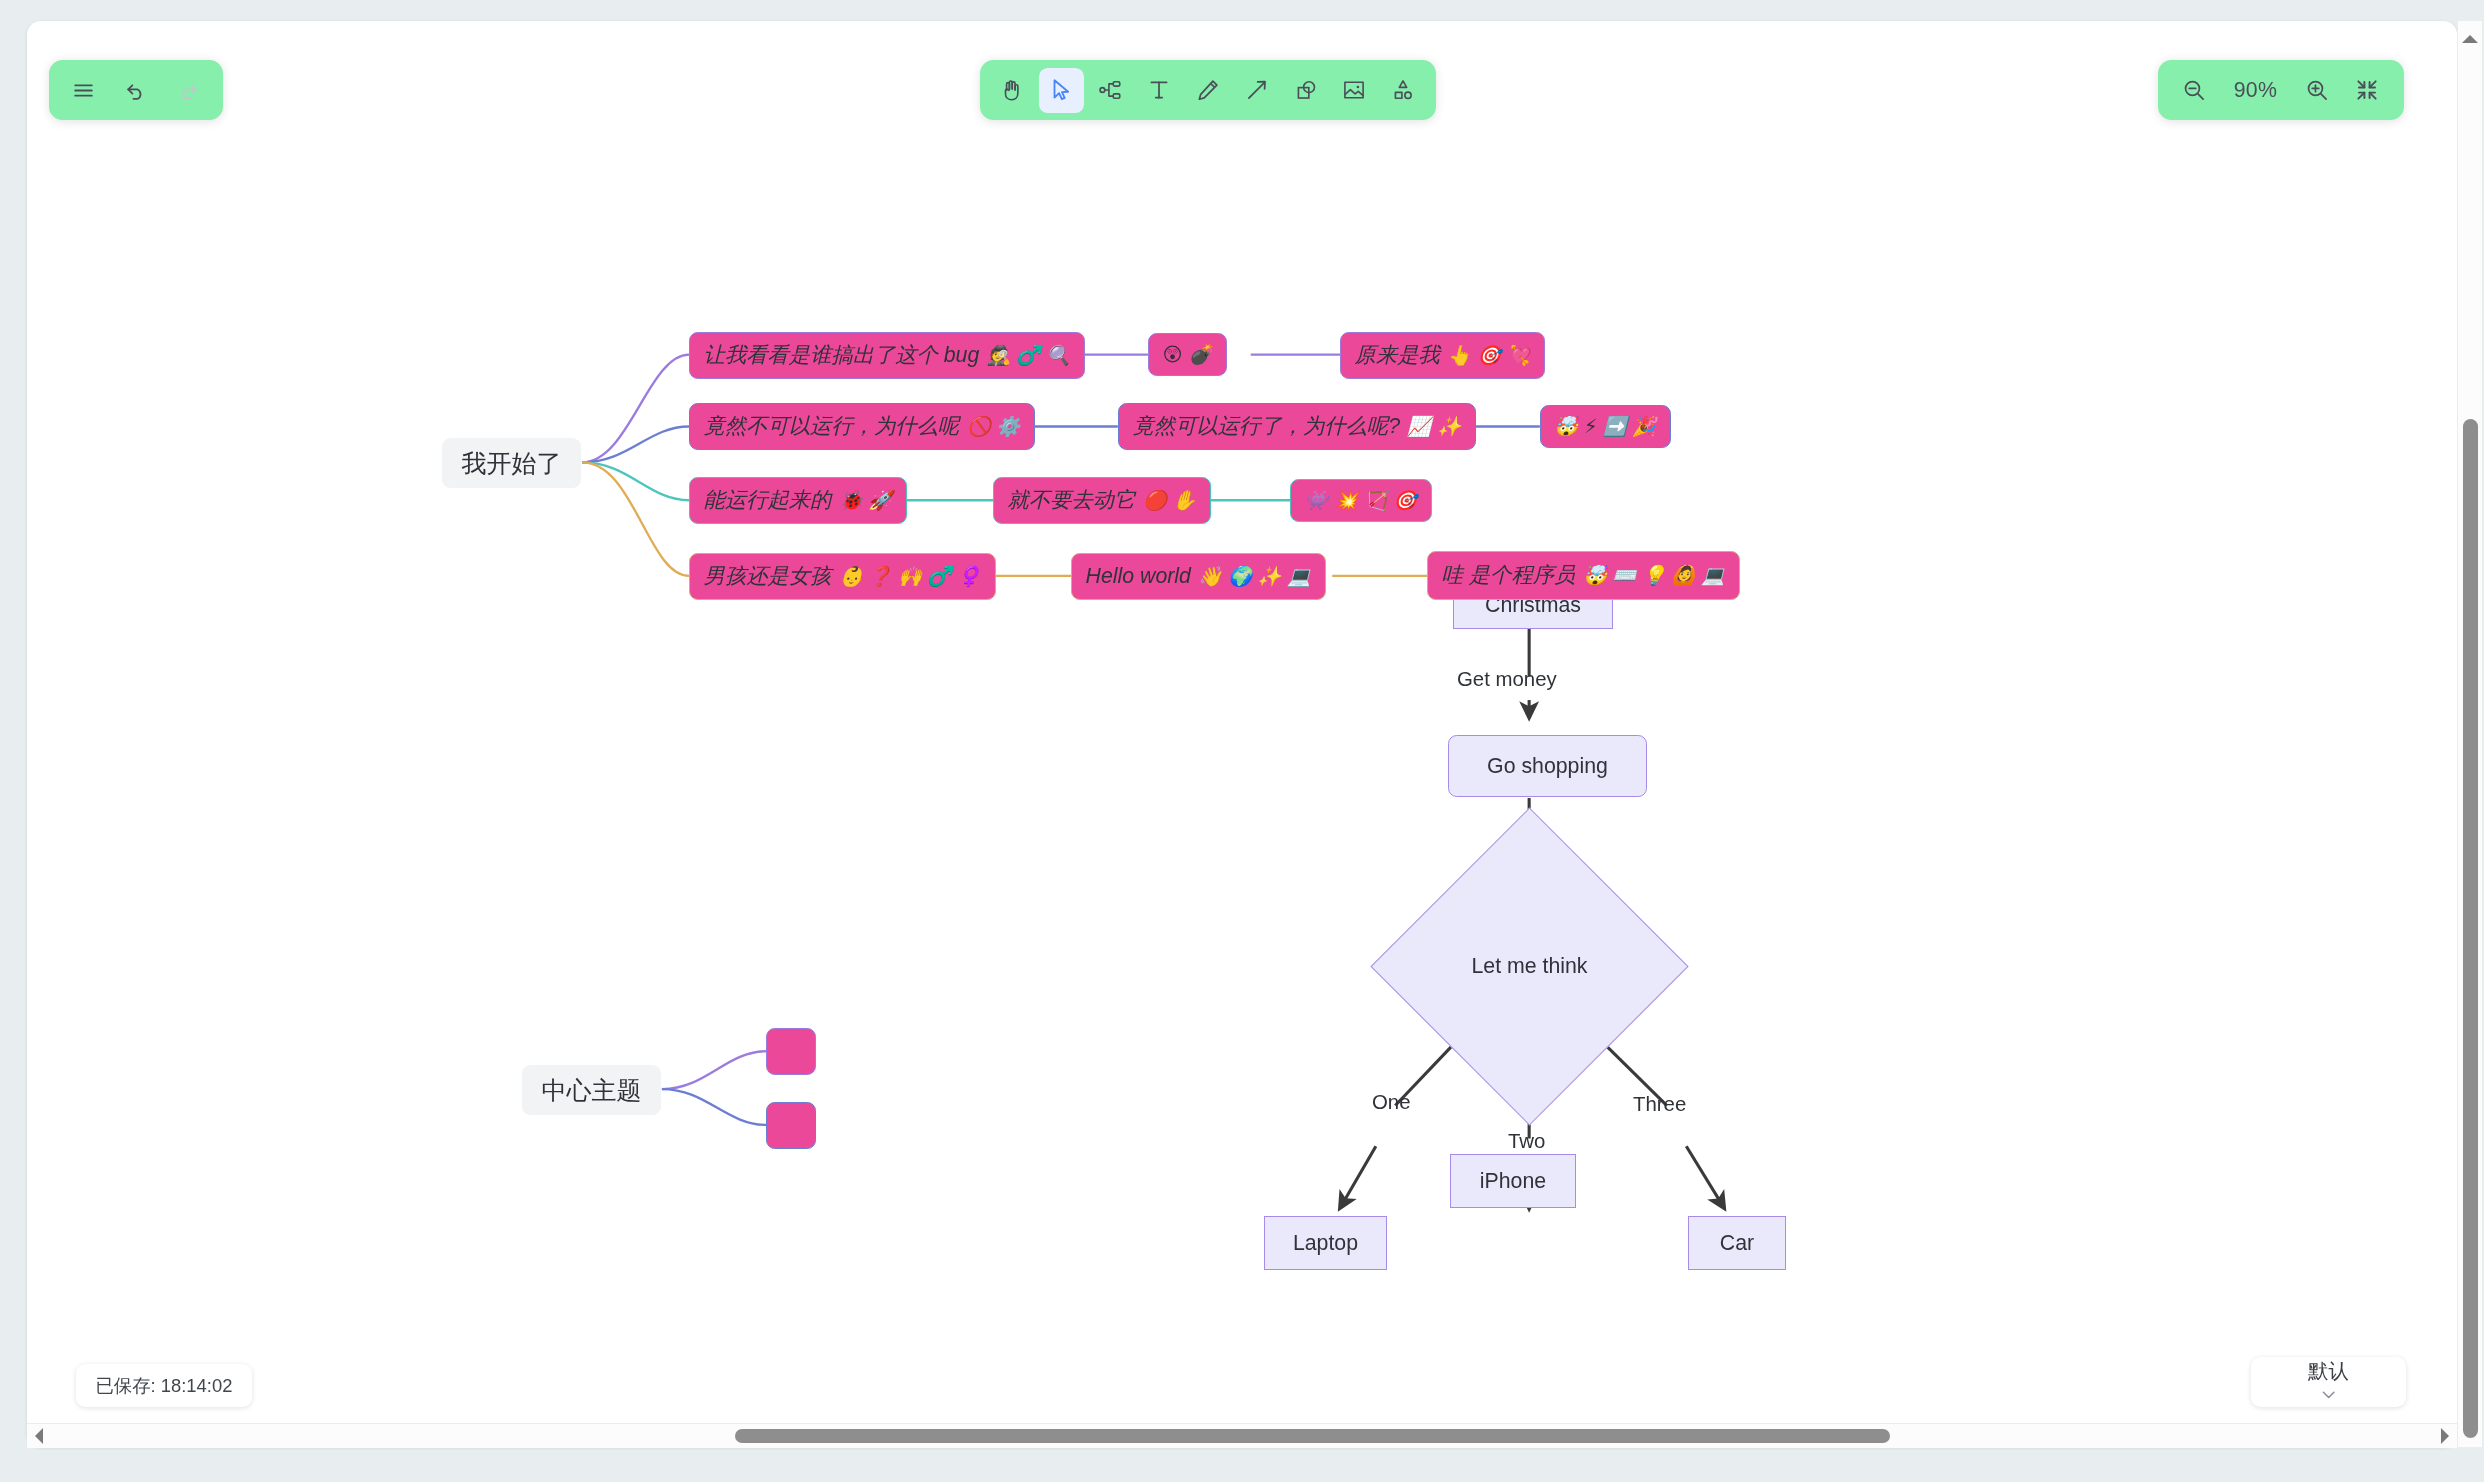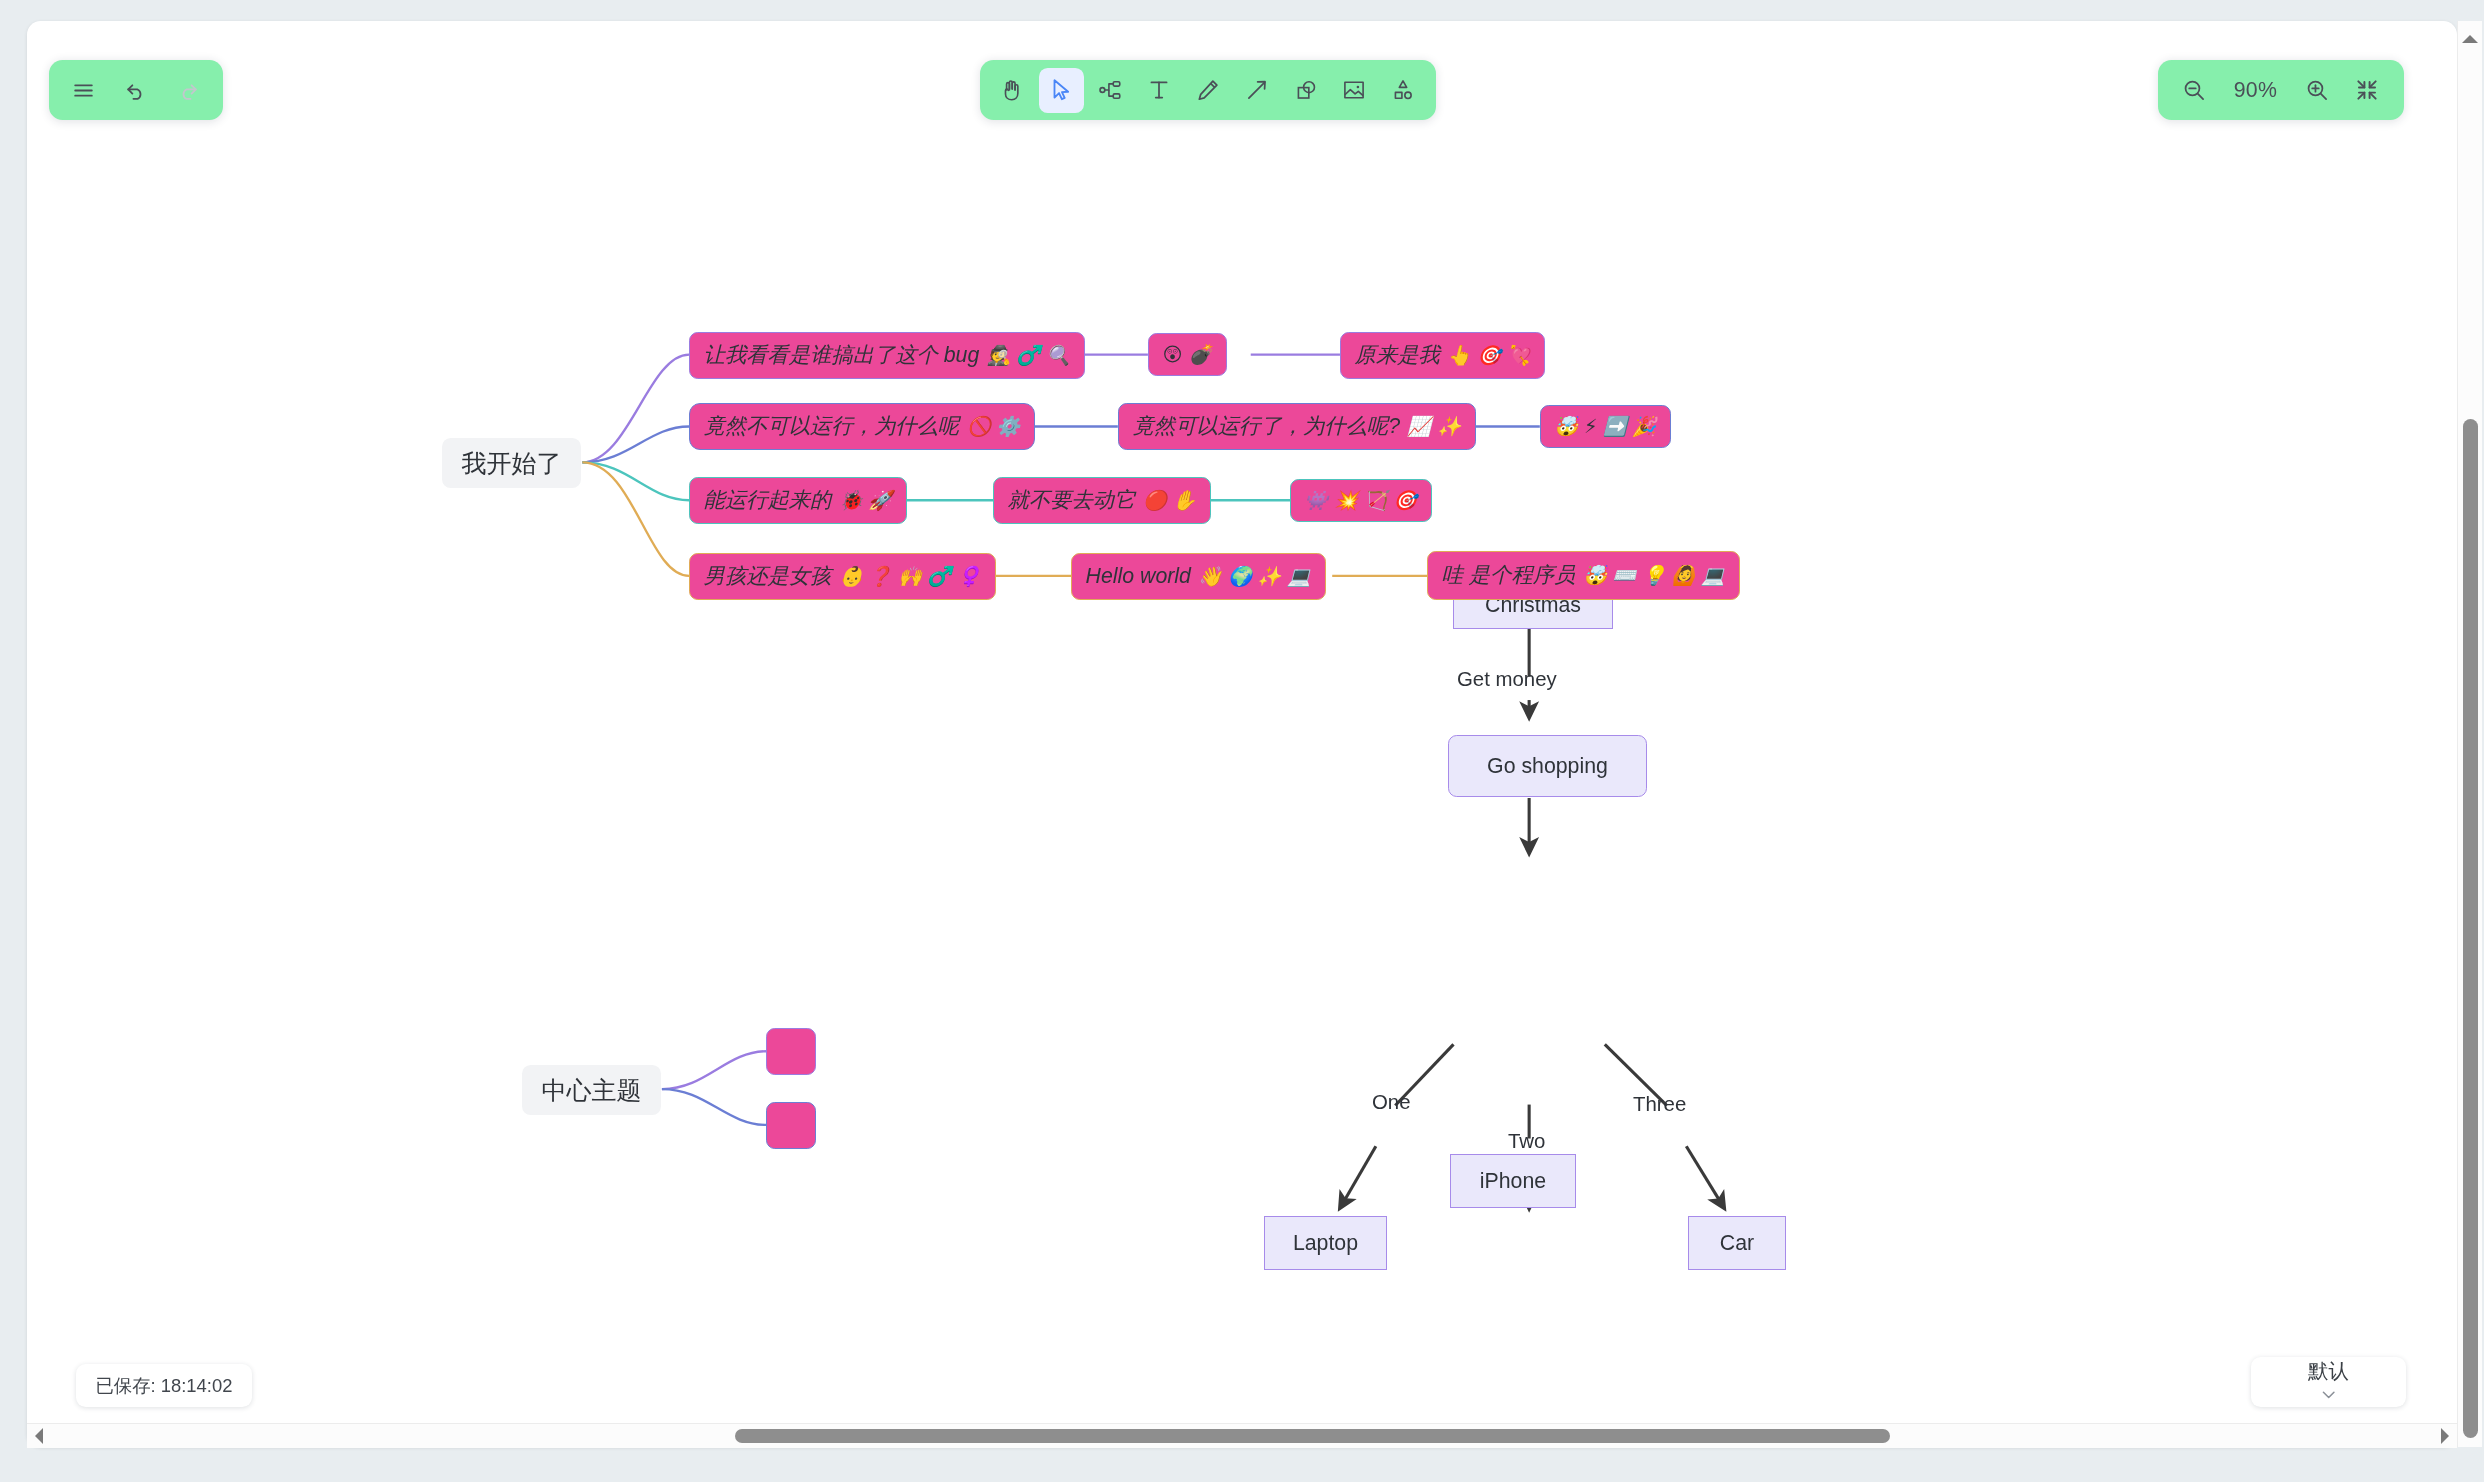--- a/index.html
+++ b/index.html
@@ -245,21 +245,21 @@
       </div>
       <div class="node mnode c-purple" style="left:1121px; top:312px; height:43px;">
         <span></span>
         <span class="emo" style="margin-left:0;">😲 💣</span>
       </div>
       <div class="node mnode c-purple" style="left:1313px; top:311px; height:47px;">
         <span>原来是我</span>
         <span class="emo">👆 🎯 💘</span>
       </div>
 
-      <div class="node mnode c-blue" style="left:662px; top:382px; height:47px;border-radius:11px;">
+      <div class="node mnode c-blue" style="left:662px; top:382px; height:47px;">
         <span>竟然不可以运行，为什么呢</span>
         <span class="emo">🚫 ⚙️</span>
       </div>
       <div class="node mnode c-blue" style="left:1091px; top:382px; height:47px;">
         <span>竟然可以运行了，为什么呢?</span>
         <span class="emo">📈 ✨</span>
       </div>
       <div class="node mnode c-blue" style="left:1513px; top:384px; height:43px;">
         <span></span>
         <span class="emo" style="margin-left:0;">🤯 ⚡ ➡️ 🎉</span>
@@ -306,20 +306,24 @@
       </div>
 
       <div class="edge-label" style="left:1430px; top:647px;">
         <span>Get money</span>
       </div>
 
       <div class="fl round" style="left:1421px; top:714px; width:199px; height:62px;">
         <span>Go shopping</span>
       </div>
 
+      <div class="diamond-wrap" style="left:1390px; top:833px; width:225px; height:225px;">
+        <div class="diamond"></div>
+        <div class="diamond-label">Let me think</div>
+      </div>
 
       <div class="edge-label" style="left:1345px; top:1070px;">
         <span>One</span>
       </div>
       <div class="edge-label" style="left:1481px; top:1109px;">
         <span>Two</span>
       </div>
       <div class="edge-label" style="left:1606px; top:1072px;">
         <span>Three</span>
       </div>

